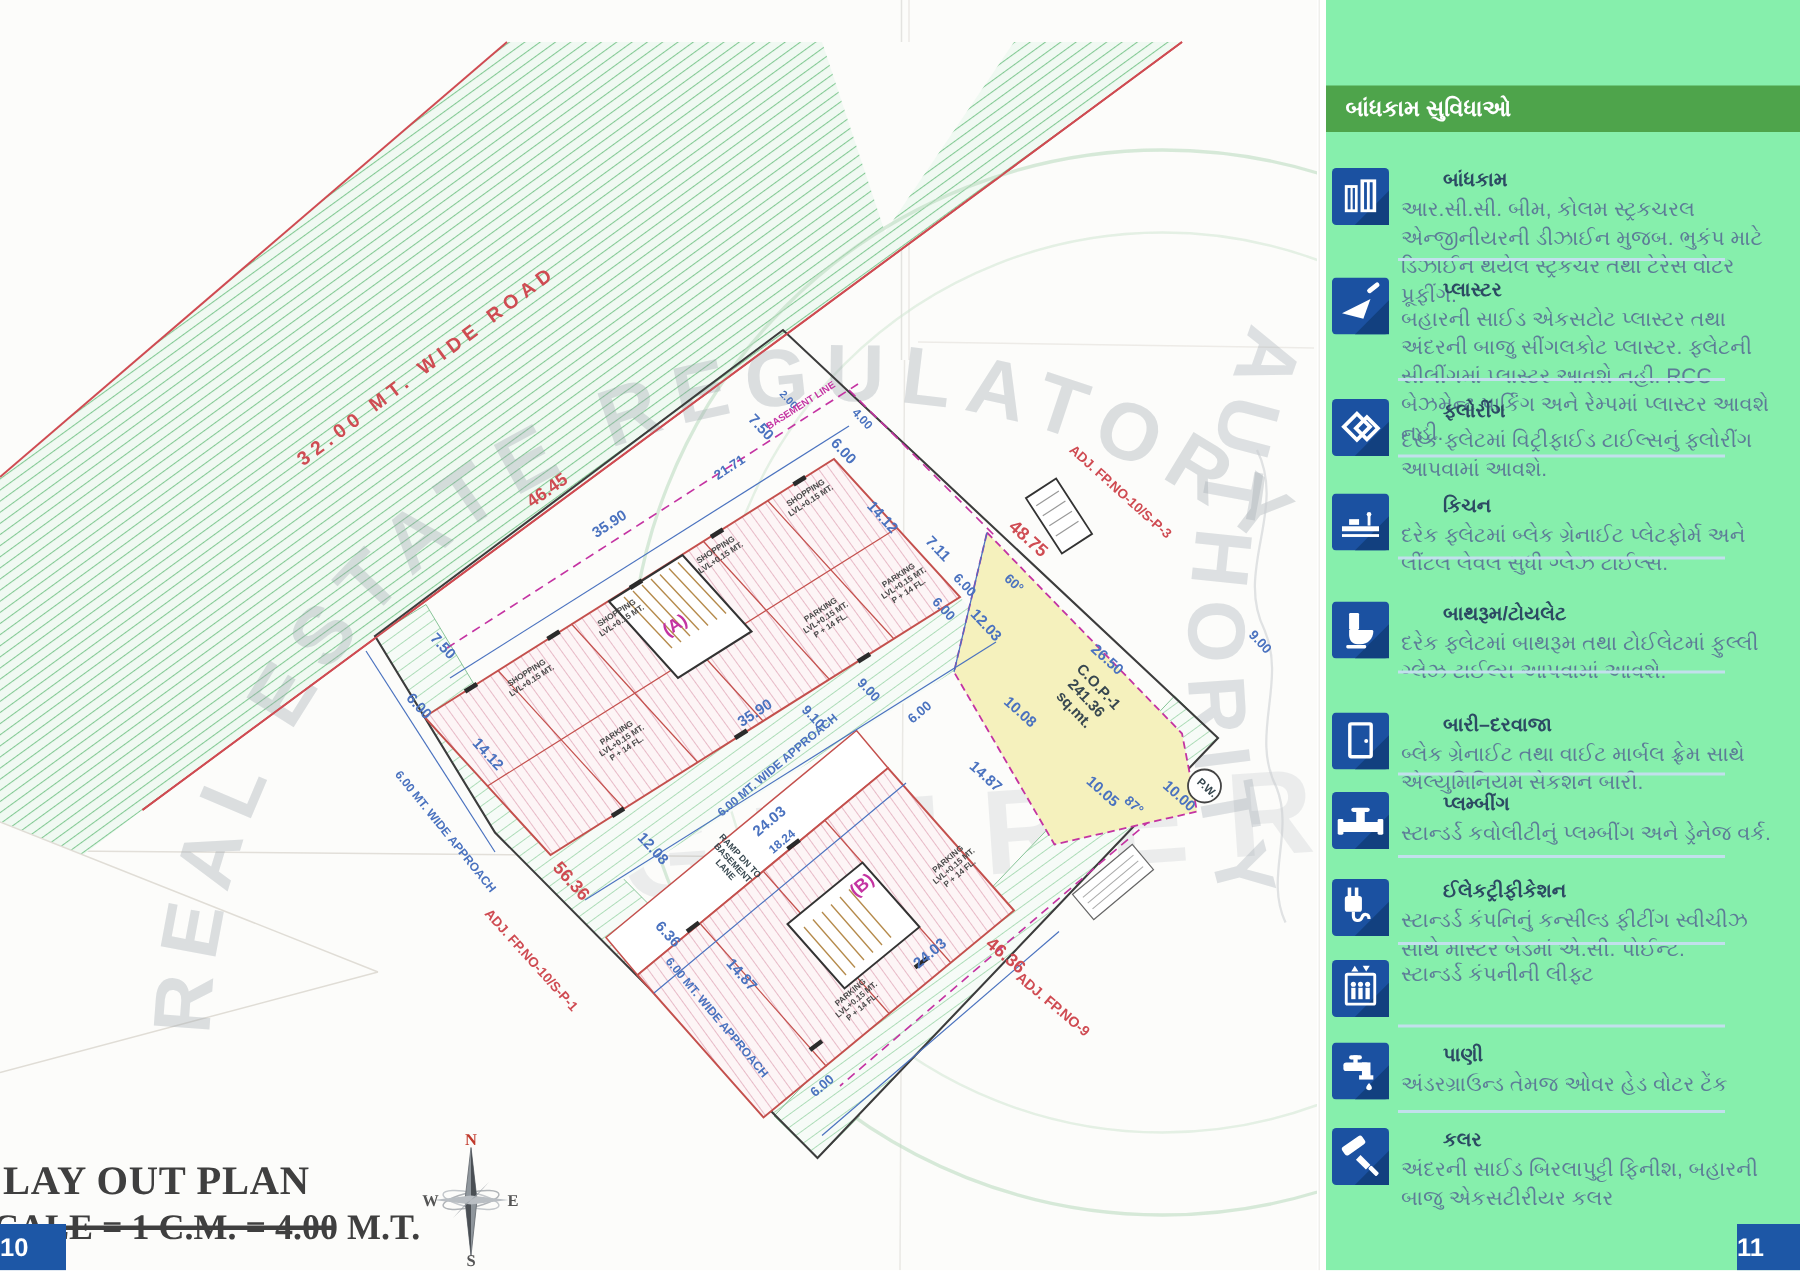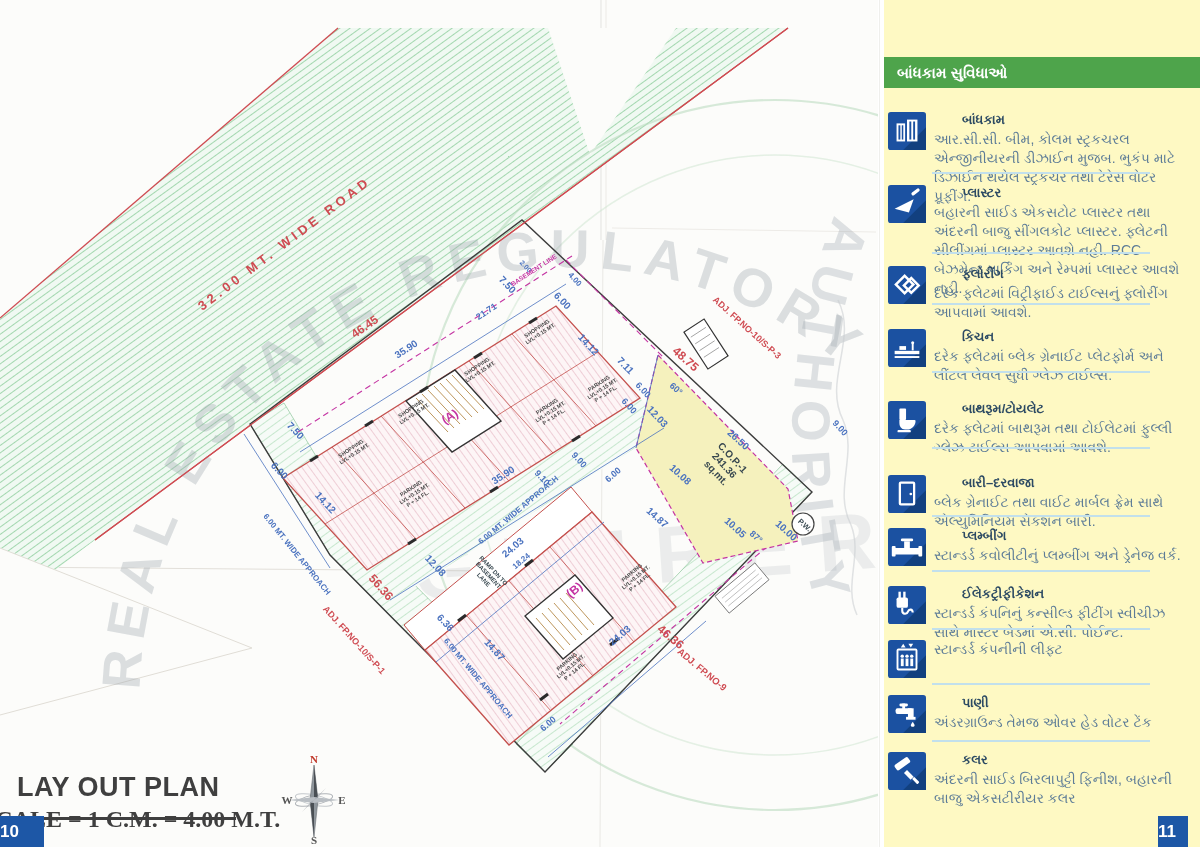--- a/index.html
+++ b/index.html
@@ -1,29 +1,29 @@
 <!DOCTYPE html>
 <html><head>
 <meta charset="utf-8">
 <style>
   html,body{margin:0;padding:0;background:#fff;}
   .stage{position:relative;width:1200px;height:847px;overflow:hidden;background:#fff;
          font-family:"Liberation Sans",sans-serif;}
   .scan{position:absolute;left:0;top:0;width:878px;height:847px;background:#fcfcfa;}
-  .plan-title{position:absolute;left:17px;top:772px;font-family:Liberation Sans, sans-serif;
+  .plan-title{position:absolute;left:2px;top:772px;font-family:Liberation Serif, serif;
       font-weight:700;font-size:27px;letter-spacing:.5px;color:#3f3f3f;
       border-bottom:3px solid #3f3f3f;padding:0 16px 14px 0;}
   .plan-scale{position:absolute;left:-18px;top:806px;font-family:"Liberation Serif",serif;
       font-weight:700;font-size:24px;color:#3f3f3f;white-space:nowrap;}
   .compass{position:absolute;left:281px;top:753px;}
   .pageno{position:absolute;bottom:0;height:31px;background:#1d57a6;color:#fff;
       font-weight:700;font-size:17px;line-height:31px;text-align:left;z-index:5;}
   .pageno.left{left:0;width:44px;}
-  .pageno.right{right:12px;width:30px;}
-  .sidebar{position:absolute;left:884px;top:0;width:316px;height:847px;background:#fef9c3;}
+  .pageno.right{right:0;width:42px;}
+  .sidebar{position:absolute;left:884px;top:0;width:316px;height:847px;background:#86efac;}
   .sb-header{position:absolute;left:0;top:57px;width:316px;height:31px;background:#4ea44b;
       color:#fff;font-weight:700;font-size:15px;line-height:31px;padding-left:13px;box-sizing:border-box;}
   .row{position:absolute;left:4px;width:308px;}
   .tile{position:absolute;left:0;top:0;width:38px;height:38px;}
   .tile svg{width:38px;height:38px;display:block;}
   .txt{position:absolute;left:46px;top:0;width:256px;}
   .t{font-size:13px;font-weight:700;color:#2c4a63;margin-bottom:2px;margin-left:28px;}
   .d{font-size:14px;line-height:1.35;color:#5d7c97;}
   .divider{position:absolute;left:48px;width:218px;height:2px;background:#c2e0ec;}
   .page-split{position:absolute;left:879px;top:0;width:1px;height:847px;background:#efefec;}

